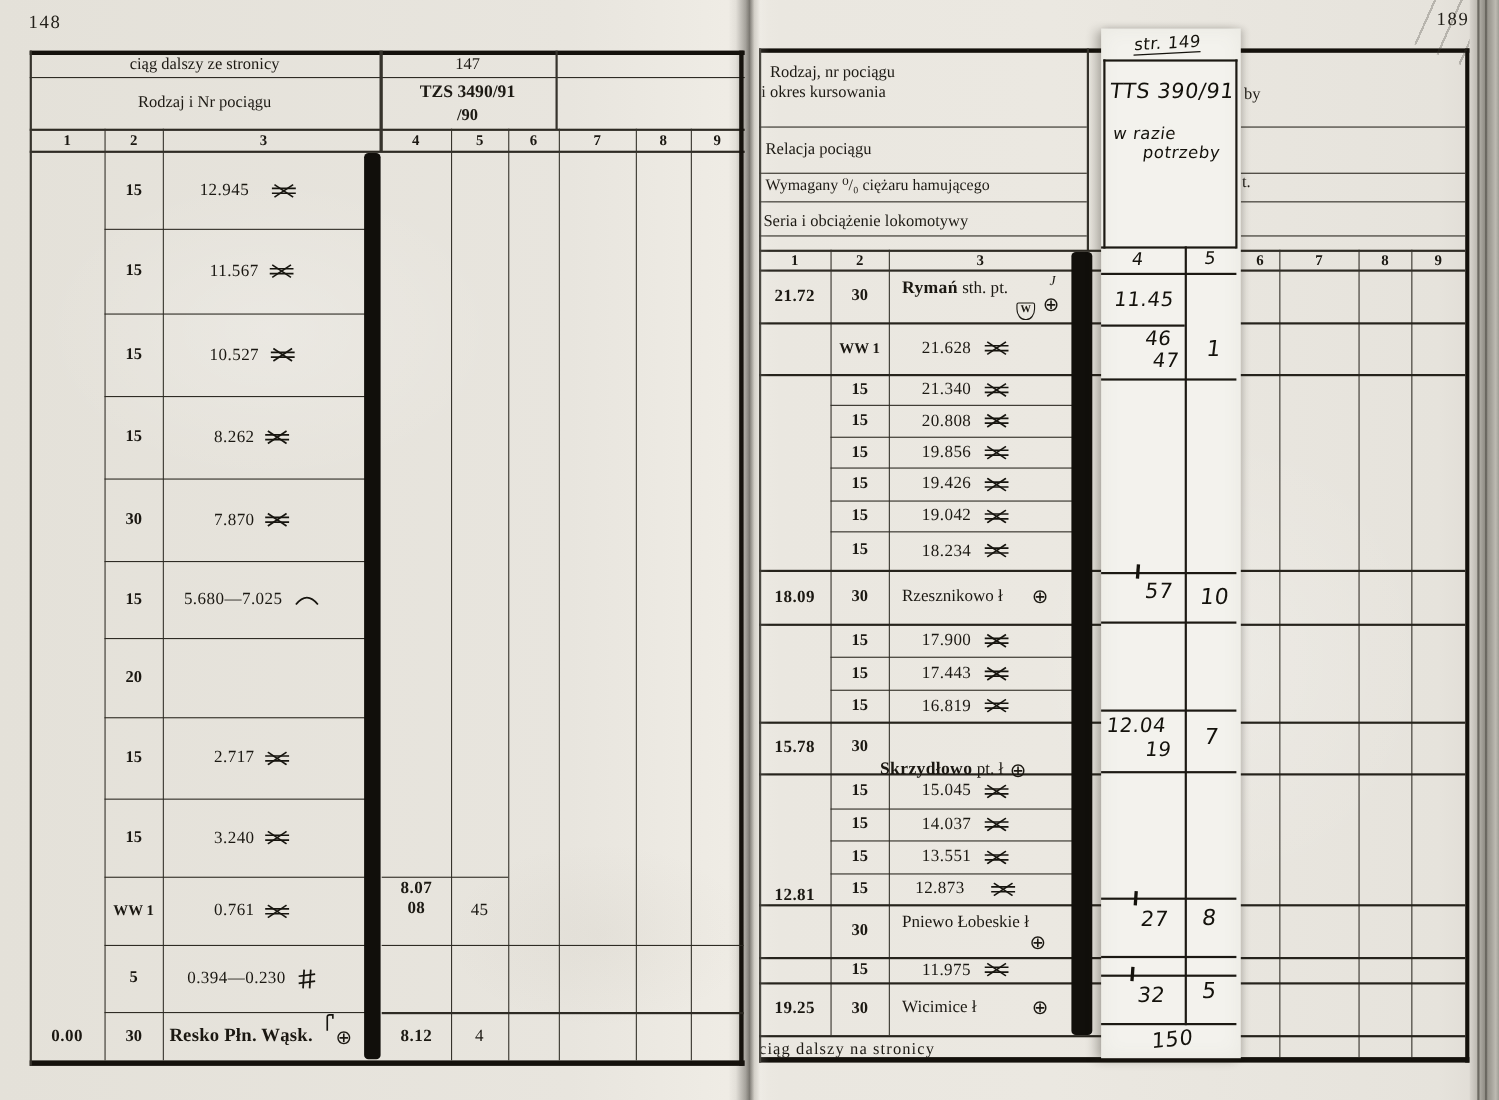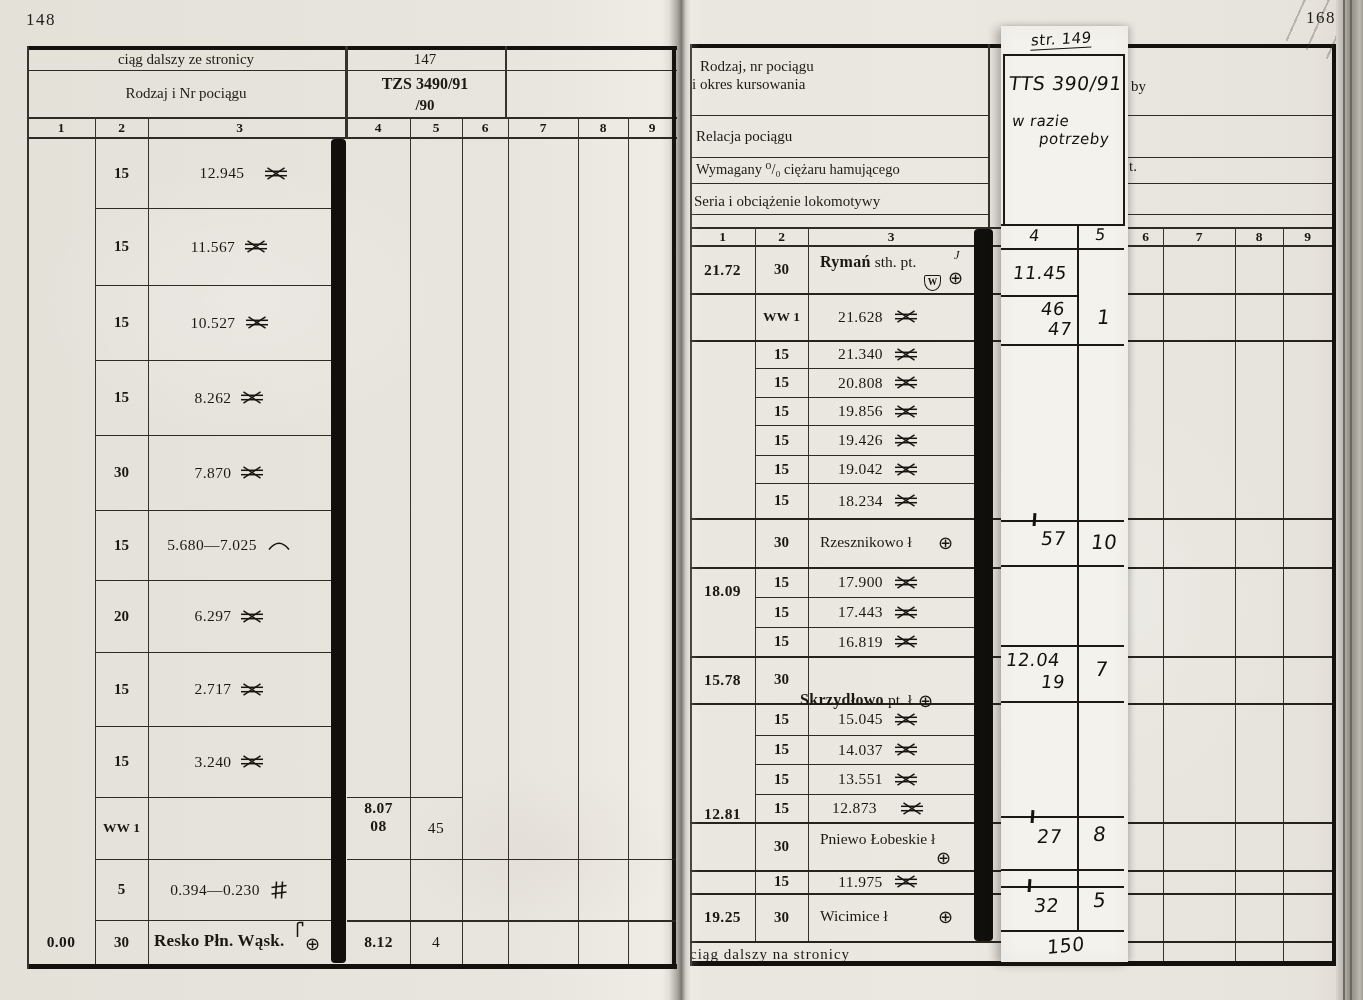--- a/index.html
+++ b/index.html
@@ -48,21 +48,21 @@
   .corner-streaks{left:1288px;top:-18px;width:110px;height:80px;z-index:6;pointer-events:none;
     transform:rotate(24deg);opacity:.5;
     background:repeating-linear-gradient(90deg,transparent 0 10px,rgba(60,57,50,.55) 10px 12px,transparent 12px 22px);}
 </style>
 </head>
 <body>
 
 <div id="scan">
 
   <div class="abs pn" style="left:26px;top:10px">148</div>
-  <div class="abs pn" style="left:1306px;top:8px">168</div>
+  <div class="abs pn" style="left:1306px;top:8px">189</div>
 
   <div class="abs ph" style="left:27px;top:51px;width:318px;text-align:center">ciąg dalszy ze stronicy</div>
   <div class="abs ph" style="left:345px;top:51px;width:160px;text-align:center">147</div>
   <div class="abs ph" style="left:27px;top:85px;width:318px;text-align:center">Rodzaj i Nr pociągu</div>
   <div class="abs ph" style="left:345px;top:75px;width:160px;text-align:center;font-weight:bold;font-size:16px">TZS 3490/91</div>
   <div class="abs ph" style="left:345px;top:97px;width:160px;text-align:center;font-weight:bold">/90</div>
 
   <div class="abs ph" style="left:700px;top:58px">Rodzaj, nr pociągu</div>
   <div class="abs ph" style="left:692px;top:76px">i okres kursowania</div>
   <div class="abs ph" style="left:696px;top:128px">Relacja pociągu</div>
@@ -137,21 +137,21 @@
     <div class="cell colnum" style="left: 95px; top: 118px; width: 53px; height: 19px;">2</div>
     <div class="cell colnum" style="left: 148px; top: 118px; width: 183px; height: 19px;">3</div>
     <div class="cell colnum" style="left: 346px; top: 118px; width: 64px; height: 19px;">4</div>
     <div class="cell colnum" style="left: 410px; top: 118px; width: 52px; height: 19px;">5</div>
     <div class="cell colnum" style="left: 462px; top: 118px; width: 46px; height: 19px;">6</div>
     <div class="cell colnum" style="left: 508px; top: 118px; width: 70px; height: 19px;">7</div>
     <div class="cell colnum" style="left: 578px; top: 118px; width: 50px; height: 19px;">8</div>
     <div class="cell colnum" style="left: 628px; top: 118px; width: 48px; height: 19px;">9</div>
     <div class="hline" style="left: 95px; top: 208px; width: 237px; height: 1.4px;"></div>
     <div class="cell spdtxt" style="left: 95px; top: 138px; width: 53px; height: 70px;">15</div>
-    <div style="left: 162px; top: 138px; width: 184px; height: 70px; position: absolute; display: flex; align-items: center; justify-content: center; gap: 20px; padding-right: 22px; box-sizing: border-box;">
+    <div style="left: 144px; top: 138px; width: 184px; height: 70px; position: absolute; display: flex; align-items: center; justify-content: center; gap: 20px; padding-right: 22px; box-sizing: border-box;">
       <div class="kmtxt" style="">12.945</div>
       <div style="display: flex; align-items: center;">
         <svg width="22" height="13" viewBox="0 0 22 13">
           <g stroke="#17150f" stroke-width="1.5" fill="none">
             <line x1="2.5" y1="0.8" x2="19.5" y2="12.2"></line>
             <line x1="2.5" y1="12.2" x2="19.5" y2="0.8"></line>
             <line x1="0" y1="4.3" x2="22" y2="4.3"></line>
             <line x1="0" y1="8.7" x2="22" y2="8.7"></line>
           </g>
         </svg>
@@ -222,33 +222,20 @@
     <div style="left: 148px; top: 510px; width: 184px; height: 70px; position: absolute; display: flex; align-items: center; justify-content: center; gap: 10px; padding-right: 22px; box-sizing: border-box;">
       <div class="kmtxt" style="">5.680—7.025</div>
       <div style="display: flex; align-items: center;">
         <svg width="24" height="11" viewBox="0 0 24 11">
           <path d="M2,9.5 Q12,-3 22,9.5" stroke="#17150f" stroke-width="1.6" fill="none"></path>
         </svg>
       </div>
     </div>
     <div class="hline" style="left: 95px; top: 652px; width: 237px; height: 1.4px;"></div>
     <div class="cell spdtxt" style="left: 95px; top: 580px; width: 53px; height: 72px;">20</div>
-    <div style="left: 148px; top: 580px; width: 184px; height: 72px; position: absolute; display: flex; align-items: center; justify-content: center; gap: 10px; padding-right: 22px; box-sizing: border-box;">
-      <div class="kmtxt" style="">6.297</div>
-      <div style="display: flex; align-items: center;">
-        <svg width="22" height="13" viewBox="0 0 22 13">
-          <g stroke="#17150f" stroke-width="1.5" fill="none">
-            <line x1="2.5" y1="0.8" x2="19.5" y2="12.2"></line>
-            <line x1="2.5" y1="12.2" x2="19.5" y2="0.8"></line>
-            <line x1="0" y1="4.3" x2="22" y2="4.3"></line>
-            <line x1="0" y1="8.7" x2="22" y2="8.7"></line>
-          </g>
-        </svg>
-      </div>
-    </div>
     <div class="hline" style="left: 95px; top: 726px; width: 237px; height: 1.4px;"></div>
     <div class="cell spdtxt" style="left: 95px; top: 652px; width: 53px; height: 74px;">15</div>
     <div style="left: 148px; top: 652px; width: 184px; height: 74px; position: absolute; display: flex; align-items: center; justify-content: center; gap: 10px; padding-right: 22px; box-sizing: border-box;">
       <div class="kmtxt" style="">2.717</div>
       <div style="display: flex; align-items: center;">
         <svg width="22" height="13" viewBox="0 0 22 13">
           <g stroke="#17150f" stroke-width="1.5" fill="none">
             <line x1="2.5" y1="0.8" x2="19.5" y2="12.2"></line>
             <line x1="2.5" y1="12.2" x2="19.5" y2="0.8"></line>
             <line x1="0" y1="4.3" x2="22" y2="4.3"></line>
@@ -267,20 +254,33 @@
             <line x1="2.5" y1="0.8" x2="19.5" y2="12.2"></line>
             <line x1="2.5" y1="12.2" x2="19.5" y2="0.8"></line>
             <line x1="0" y1="4.3" x2="22" y2="4.3"></line>
             <line x1="0" y1="8.7" x2="22" y2="8.7"></line>
           </g>
         </svg>
       </div>
     </div>
     <div class="hline" style="left: 95px; top: 859px; width: 237px; height: 1.4px;"></div>
     <div class="cell spdtxt" style="left: 95px; top: 797px; width: 53px; height: 62px; font-size: 13.5px;">WW 1</div>
+    <div style="left: 148px; top: 797px; width: 184px; height: 62px; position: absolute; display: flex; align-items: center; justify-content: center; gap: 10px; padding-right: 22px; box-sizing: border-box;">
+      <div class="kmtxt" style="">0.761</div>
+      <div style="display: flex; align-items: center;">
+        <svg width="22" height="13" viewBox="0 0 22 13">
+          <g stroke="#17150f" stroke-width="1.5" fill="none">
+            <line x1="2.5" y1="0.8" x2="19.5" y2="12.2"></line>
+            <line x1="2.5" y1="12.2" x2="19.5" y2="0.8"></line>
+            <line x1="0" y1="4.3" x2="22" y2="4.3"></line>
+            <line x1="0" y1="8.7" x2="22" y2="8.7"></line>
+          </g>
+        </svg>
+      </div>
+    </div>
     <div class="hline" style="left: 347px; top: 797px; width: 115px; height: 1.4px;"></div>
     <div class="hline" style="left: 347px; top: 859px; width: 329px; height: 1.4px;"></div>
     <div style="left: 347px; top: 799px; width: 63px; height: 60px; position: absolute; text-align: center;">
       <div class="kmtxt" style="font-weight: bold;">8.07</div>
       <div class="kmtxt" style="font-weight: bold; ">08</div>
     </div>
     <div class="cell kmtxt" style="left: 410px; top: 797px; width: 52px; height: 62px;">45</div>
     <div class="hline" style="left: 95px; top: 920px; width: 237px; height: 1.4px;"></div>
     <div class="cell spdtxt" style="left: 95px; top: 859px; width: 53px; height: 61px;">5</div>
     <div style="left: 148px; top: 859px; width: 184px; height: 61px; position: absolute; display: flex; align-items: center; justify-content: center; gap: 10px; padding-right: 22px; box-sizing: border-box;">
@@ -461,21 +461,21 @@
         <svg width="22" height="13" viewBox="0 0 22 13">
           <g stroke="#17150f" stroke-width="1.5" fill="none">
             <line x1="2.5" y1="0.8" x2="19.5" y2="12.2"></line>
             <line x1="2.5" y1="12.2" x2="19.5" y2="0.8"></line>
             <line x1="0" y1="4.3" x2="22" y2="4.3"></line>
             <line x1="0" y1="8.7" x2="22" y2="8.7"></line>
           </g>
         </svg>
       </div>
     </div>
-    <div class="cell kmtxt" style="left: 690px; top: 518px; width: 65px; height: 49px; margin-top: 48px;">
+    <div class="cell kmtxt" style="left: 690px; top: 518px; width: 65px; height: 49px;">
       <b>18.09</b>
     </div>
     <div class="cell spdtxt" style="left: 755px; top: 518px; width: 53px; height: 49px;">30</div>
     <div style="left: 808px; top: 518px; width: 167px; height: 49px; position: absolute;">
       <div style="position: absolute; left: 12px; top: 14.5px; white-space: nowrap;"><span class="sta-n">Rzesznikowo ł</span></div>
       <div style="position: absolute; left: 130px; top: 15.5px;"><span class="ocross">⊕</span></div>
     </div>
     <div class="cell spdtxt" style="left: 755px; top: 567px; width: 53px; height: 30px;">15</div>
     <div style="left: 808px; top: 567px; width: 167px; height: 30px; position: absolute; display: flex; align-items: center; justify-content: center; gap: 12px; padding-right: 28px; box-sizing: border-box;">
       <div class="kmtxt" style="">17.900</div>

